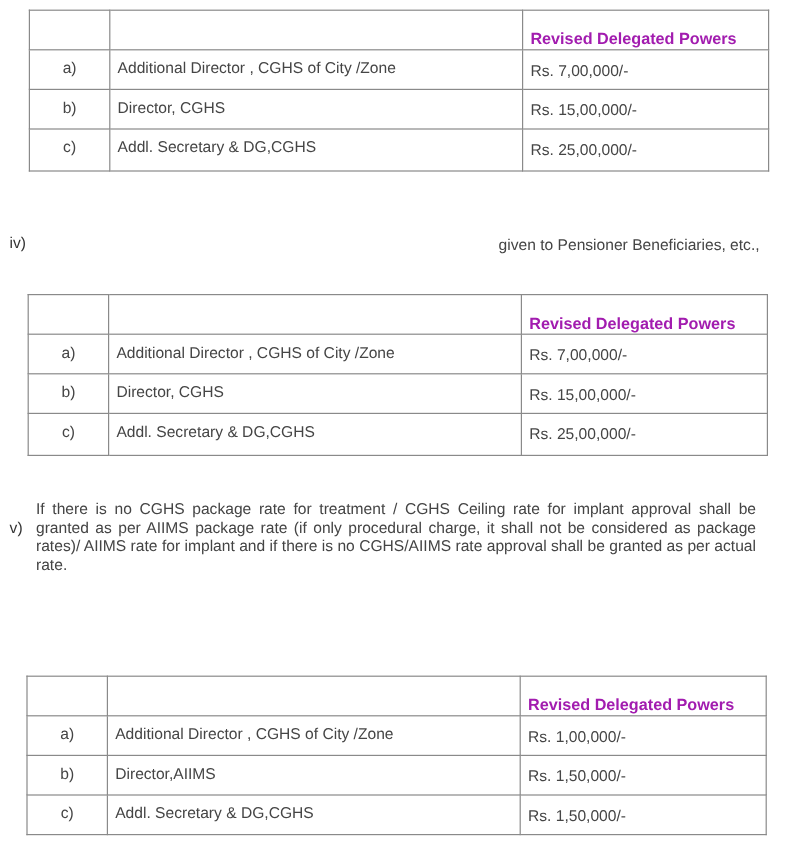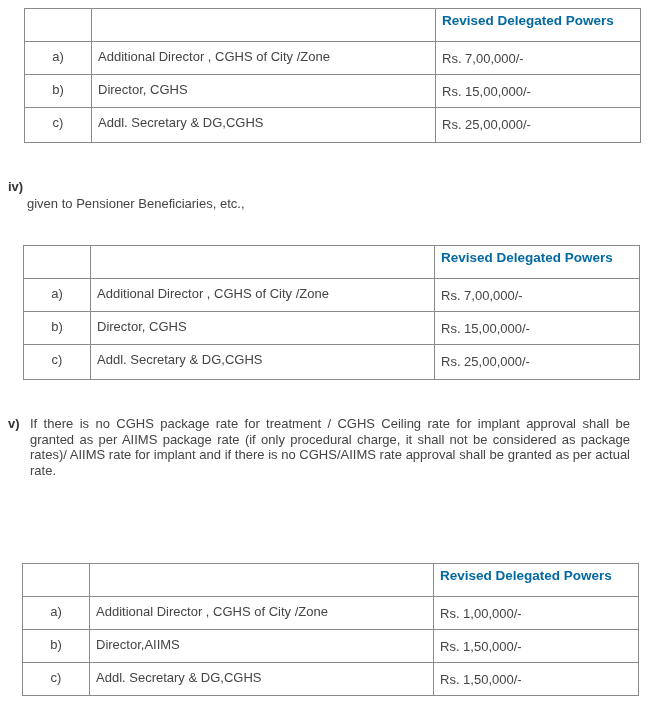--- a/index.html
+++ b/index.html
@@ -38,55 +38,56 @@
     padding-top: 7px;
     width: 344px;
   }
   .tbl td.c-amt {
     padding-left: 6px;
     padding-top: 9px;
     width: 205px;
   }
   .tbl td.c-head {
     font-weight: bold;
-    color: #0369a1;
+    color: #a21caf;
     padding-left: 6px;
-    padding-top: 4px;
+    padding-top: 16px;
     font-size: 13.5px;
   }
   #table-1 { left: 24px; top: 8px; }
   #table-2 { left: 23px; top: 245px; }
   #table-3 { left: 22px; top: 563px; }
 
   .para {
     position: absolute;
     font-size: 13px;
     color: #444;
   }
   .para .num {
     position: absolute;
     left: 0;
-    top: 0;
-    font-weight: bold;
+    top: 16px;
+    font-weight: normal;
     color: #333;
   }
   #section-iv {
     left: 8px;
     top: 179px;
     width: 625px;
   }
   #section-iv .line1 {
     padding-left: 19px;
     text-align: justify;
     text-align-last: justify;
     letter-spacing: 0.05px;
   }
   #section-iv .line2 {
     padding-left: 19px;
     margin-top: 17px;
+    text-align: right;
   }
   #section-v {
     left: 8px;
     top: 416px;
     width: 622px;
   }
   #section-v .body {
     padding-left: 22px;
     line-height: 15.6px;
     text-align: justify;

